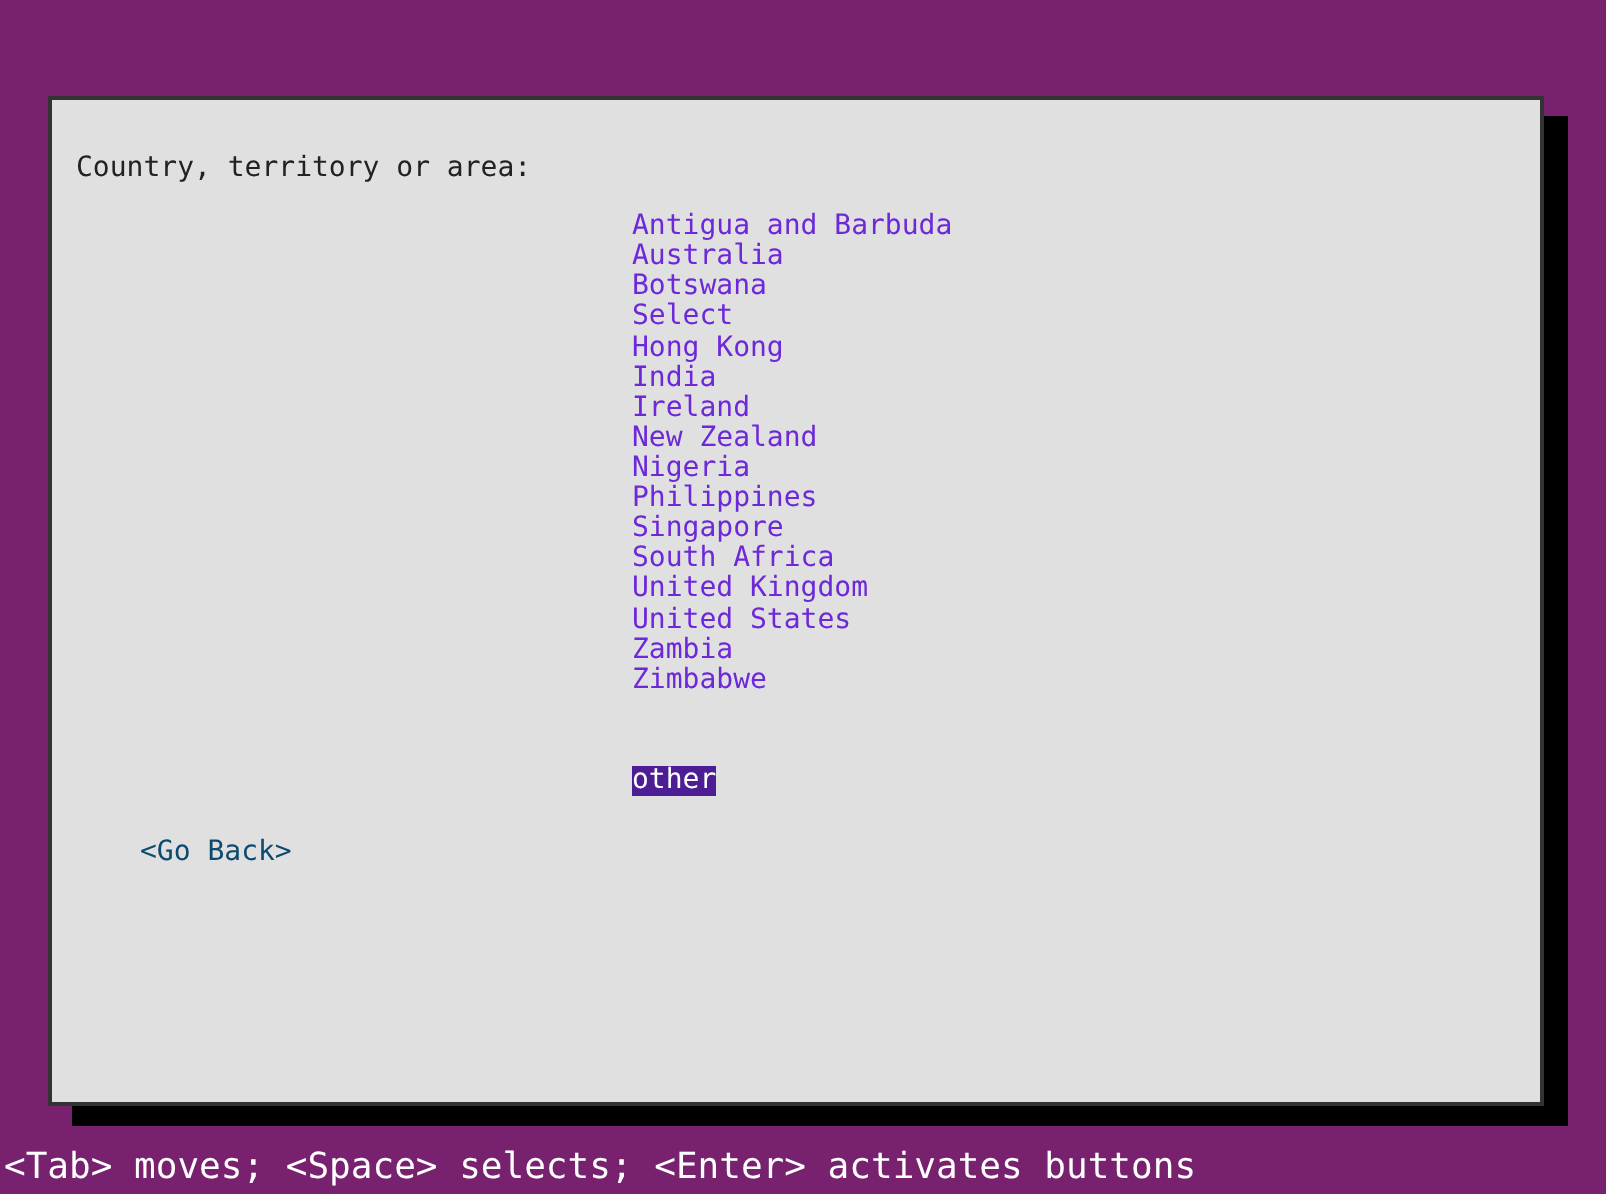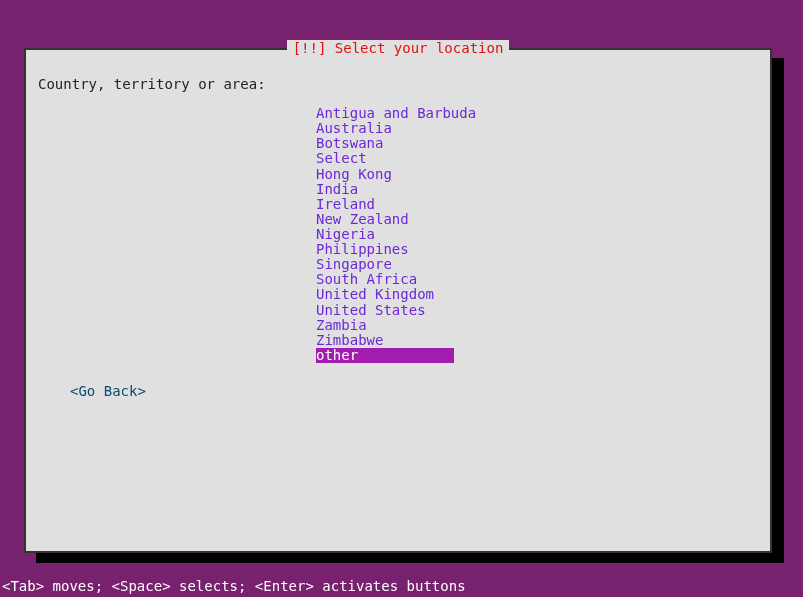--- a/index.html
+++ b/index.html
@@ -65,48 +65,45 @@
       margin-top: 14px;
     }
     .list-item {
       color: #6d28d9;
       white-space: pre;
       line-height: 1.08;
       cursor: pointer;
       width: fit-content;
     }
     .selected {
-      background: #a21caf;
+      background: #4c1d95;
       color: #fff;
-      padding-right: 96px;
+      margin-top: 35px;
     }
     .goback {
       margin-top: 20px;
       margin-left: 32px;
       color: #0c4a6e;
       display: inline-block;
       cursor: pointer;
     }
     .help-bar {
       position: absolute;
       bottom: 3px;
       left: 2px;
       color: #fff;
-      font-size: 14px;
+      font-size: 18px;
     }
   </style>
 </head>
 <body>
 
 <div class="shadow"></div>
 
 <div class="dialog">
-  <div class="title-row">
-    <span class="title-text">[!!] Select your location</span>
-  </div>
   <div class="body-text">
     <div class="prompt">Country, territory or area:</div>
     <div class="list" id="location-list">
         <div class="list-item">Antigua and Barbuda</div>
         <div class="list-item">Australia</div>
         <div class="list-item">Botswana</div>
         <div class="list-item">Select</div>
         <div class="list-item">Hong Kong</div>
         <div class="list-item">India</div>
         <div class="list-item">Ireland</div>

